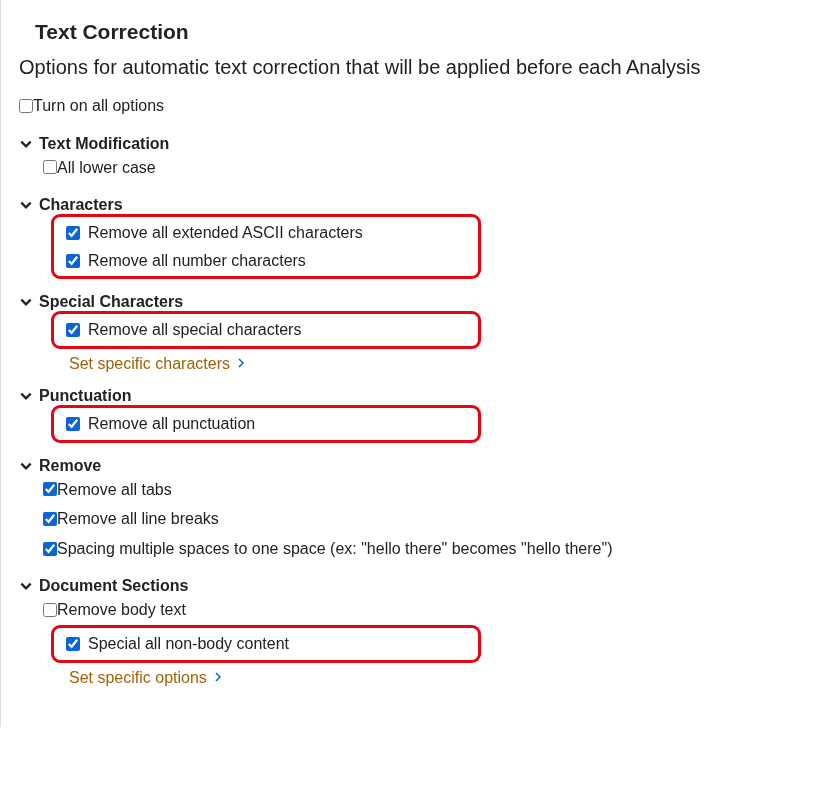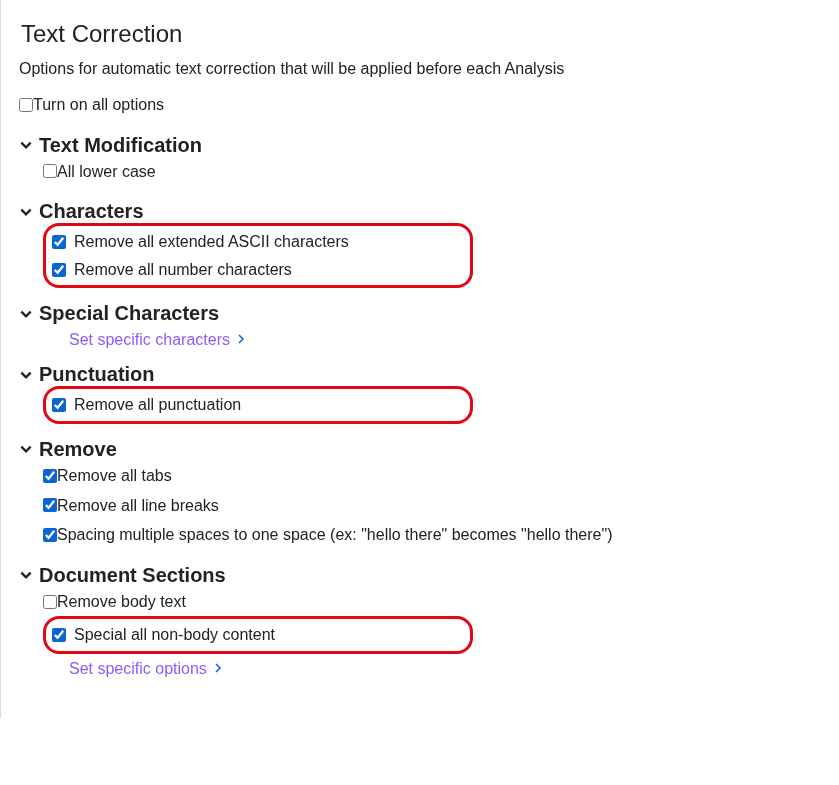--- a/index.html
+++ b/index.html
@@ -10,26 +10,26 @@
     color: #222;
     background: #fff;
     padding: 0;
     width: 839px;
   }
   .panel {
     border-left: 1px solid #ddd;
     padding: 20px 18px 30px 18px;
   }
   h1.page-title {
-    font-size: 24px;
-    font-weight: 400;
-    margin: 0 0 12px 2px;
+    font-size: 21px;
+    font-weight: 700;
+    margin: 0 0 12px 16px;
   }
   .subtitle {
-    font-size: 16px;
+    font-size: 20px;
     margin: 0 0 12px 0;
   }
   .opt-row {
     display: flex;
     align-items: center;
     padding: 2px 0;
     line-height: 1.6;
   }
   .opt-row input[type=checkbox] {
     width: 14px;
@@ -39,34 +39,34 @@
     flex: 0 0 14px;
   }
   .section {
     margin-top: 14px;
   }
   .section-header {
     display: flex;
     align-items: center;
     gap: 6px;
     font-weight: 700;
-    font-size: 20px;
+    font-size: 16px;
     cursor: pointer;
   }
   .section-header .chev {
     display: inline-flex;
   }
   .section-body {
     padding-left: 24px;
   }
   .highlight-group {
     border: 3px solid #e30613;
-    border-radius: 16px;
-    padding: 2px 6px 2px 2px;
-    margin-left: 24px;
+    border-radius: 9px;
+    padding: 2px 6px 2px 8px;
+    margin-left: 32px;
     display: inline-block;
     min-width: 430px;
   }
   .highlight-group.single {
     min-width: 430px;
   }
   .highlight-row {
     display: flex;
     align-items: center;
     gap: 8px;
@@ -79,21 +79,21 @@
     accent-color: #0a66d8;
     margin: 0 0 0 4px;
     flex: 0 0 14px;
   }
   .link-row {
     padding-left: 50px;
     margin-top: 6px;
     margin-bottom: 10px;
   }
   .link-row a {
-    color: #8b5cf6;
+    color: #a16207;
     text-decoration: none;
     font-size: 16px;
     display: inline-flex;
     align-items: center;
     gap: 6px;
   }
   .chevron-right {
     display: inline-block;
   }
 </style>
@@ -149,20 +149,26 @@
   </div>
 
   <div class="section">
     <div class="section-header">
       <span class="chev">
         <svg width="14" height="14" viewBox="0 0 12 12">
             <path d="M2 4 L6 8 L10 4" fill="none" stroke="#222" stroke-width="2"></path>
           </svg>
       </span>
       <span>Special Characters</span>
+    </div>
+    <div class="highlight-group single">
+      <div class="highlight-row">
+        <input type="checkbox" checked="" style="">
+        <span>Remove all special characters</span>
+      </div>
     </div>
     <div class="link-row">
       <a href="#">
         <span>Set specific characters</span>
         <span class="chevron-right">
           <svg width="10" height="12" viewBox="0 0 10 12">
               <path d="M3 2 L7 6 L3 10" fill="none" stroke="#0a66d8" stroke-width="1.5"></path>
             </svg>
         </span>
       </a>

